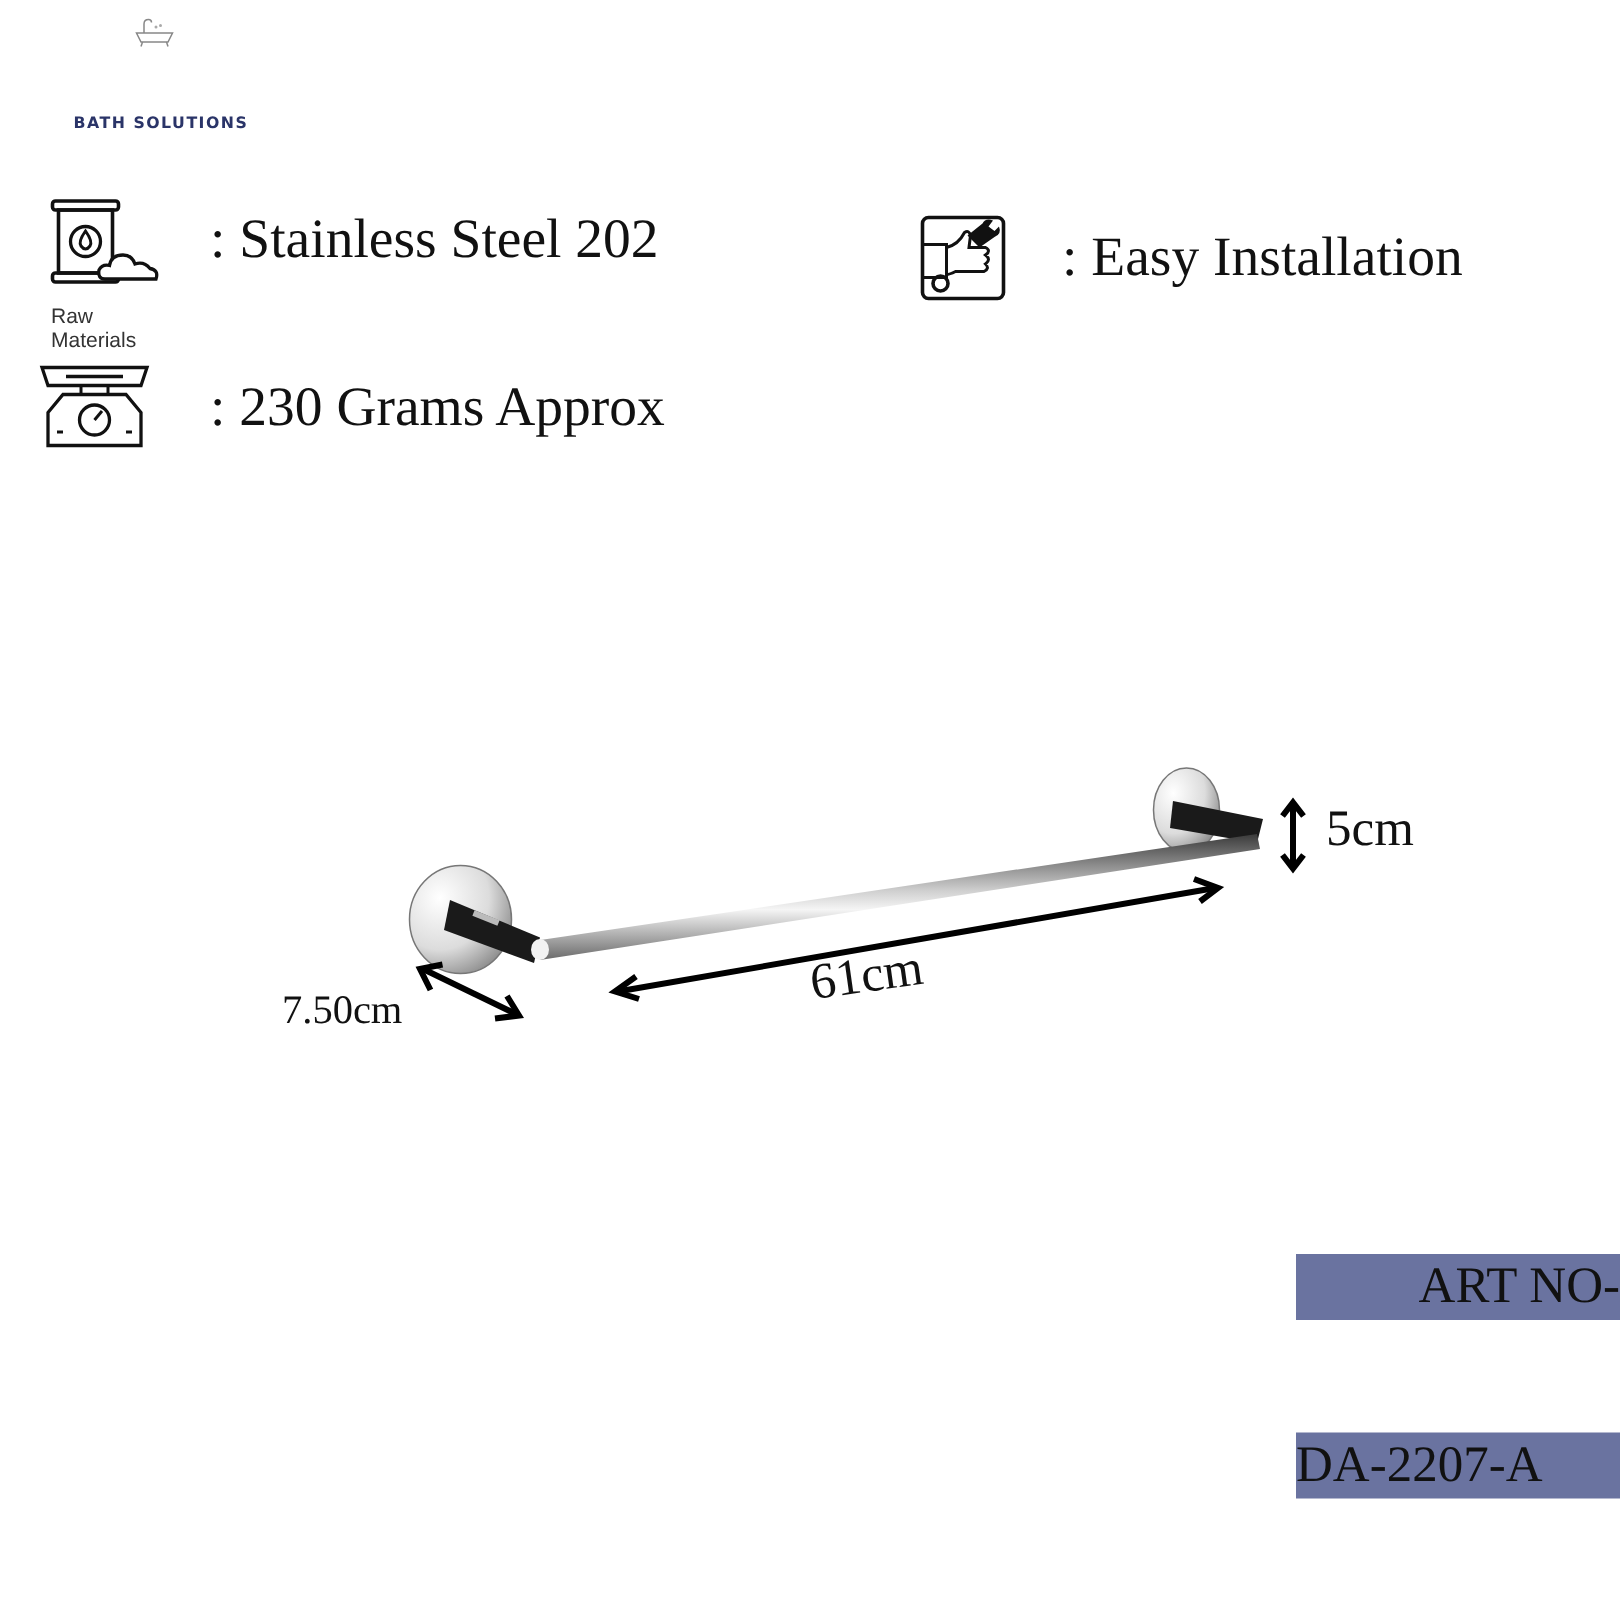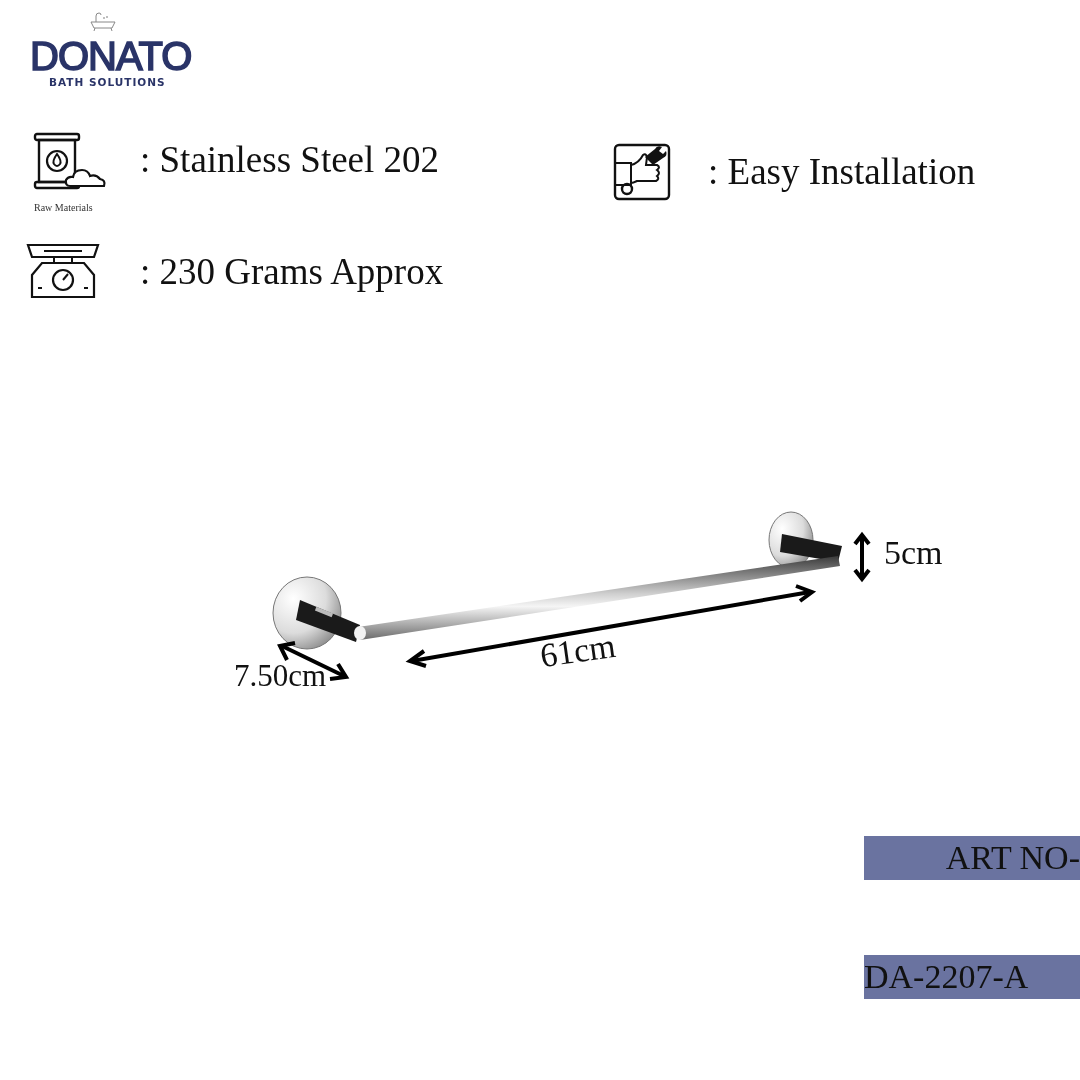--- a/index.html
+++ b/index.html
@@ -6,38 +6,37 @@
   body { width:1080px; height:1080px; background:#ffffff; position:relative; overflow:hidden;
          font-family:"DejaVu Serif", "Liberation Serif", serif; color:#111; }
   .abs { position:absolute; }
   .logo { left:30px; top:12px; width:180px; height:80px; }
   .logo-word { position:absolute; left:0; top:22px; font-family:"Liberation Sans", sans-serif;
                font-size:40px; letter-spacing:-1px; color:#2a3468; font-weight:400; -webkit-text-stroke:1.6px #2a3468; }
   .logo-sub { position:absolute; left:19px; top:64px; font-family:"DejaVu Sans", sans-serif;
               font-size:10.5px; font-weight:bold; letter-spacing:1px; color:#2a3468; }
   .logo-tub { position:absolute; left:58px; top:0; }
   .spec-text { font-family:"Liberation Serif", serif; font-size:37px; color:#111; white-space:nowrap; }
-  .icon-caption { font-family:Liberation Serif, serif; font-size:10px; color:#333; }
+  .icon-caption { font-family:Liberation Sans, sans-serif; font-size:14px; color:#333; }
   .dim-label { font-family:"Liberation Serif", serif; font-size:34px; color:#111; white-space:nowrap; }
   .art-box { background:#6a73a0; height:44px; }
   .art-text { font-family:"Liberation Serif", serif; font-size:34px; color:#111; white-space:nowrap; line-height:44px; }
 </style>
 </head>
 <body>
 
 <div class="abs logo">
   <svg class="logo-tub" width="30" height="20" viewBox="0 0 30 20">
     <path d="M3 10 H27 L24 16 H6 Z" fill="none" stroke="#888" stroke-width="1"></path>
     <path d="M8 10 V4 Q8 1 11 1 Q13 1 13 3" fill="none" stroke="#888" stroke-width="1"></path>
     <circle cx="16" cy="6" r="1" fill="#aaa"></circle>
       <circle cx="19" cy="5" r="1" fill="#aaa"></circle>
     <line x1="7" y1="16" x2="6" y2="19" stroke="#888"></line>
       <line x1="23" y1="16" x2="24" y2="19" stroke="#888"></line>
   </svg>
-  <div class="logo-word">DONATO</div>
   <div class="logo-sub">BATH SOLUTIONS</div>
 </div>
 
 <div class="abs" style="left:30px;top:132px;width:80px;height:80px;">
   <svg width="80" height="60" viewBox="0 0 80 60">
     <rect x="5" y="2" width="44" height="6" rx="2" fill="none" stroke="#111" stroke-width="2.4"></rect>
     <rect x="9" y="8" width="36" height="42" fill="none" stroke="#111" stroke-width="2.4"></rect>
     <rect x="5" y="50" width="44" height="6" rx="2" fill="none" stroke="#111" stroke-width="2.4"></rect>
     <circle cx="27" cy="29" r="10" fill="none" stroke="#111" stroke-width="2.2"></circle>
     <path d="M27 22 Q32 29 30 32 Q27 36 24 32 Q22 29 27 22 Z" fill="none" stroke="#111" stroke-width="2"></path>
@@ -100,21 +99,21 @@
   <line x1="282" y1="646" x2="344" y2="676" stroke="#000" stroke-width="4"></line>
   <polyline points="287,660 280,646 295,643" fill="none" stroke="#000" stroke-width="4"></polyline>
   <polyline points="330,679 346,677 338,664" fill="none" stroke="#000" stroke-width="4"></polyline>
 
   <line x1="862" y1="536" x2="862" y2="578" stroke="#000" stroke-width="4"></line>
   <polyline points="855,544 862,535 869,544" fill="none" stroke="#000" stroke-width="4"></polyline>
   <polyline points="855,570 862,579 869,570" fill="none" stroke="#000" stroke-width="4"></polyline>
 </svg>
 
 <div class="abs dim-label" style="left:540px;top:632px;transform:rotate(-8deg);">61cm</div>
-<div class="abs dim-label" style="left:188px;top:658px;font-size:31px;margin-left:46px;">7.50cm</div>
+<div class="abs dim-label" style="left:188px;top:658px;font-size:27px;">7.50cm</div>
 <div class="abs dim-label" style="left:884px;top:534px;">5cm</div>
 
 <div class="abs art-box" style="left:864px;top:836px;width:216px;text-align:right;">
   <span class="art-text" style="padding-left:14px;">ART NO-</span>
 </div>
 <div class="abs art-box" style="left:864px;top:928px;width:252px;margin-top:27px;">
   <span class="art-text" style="padding-left:0px;">DA-2207-A</span>
 </div>
 
 </body></html>

